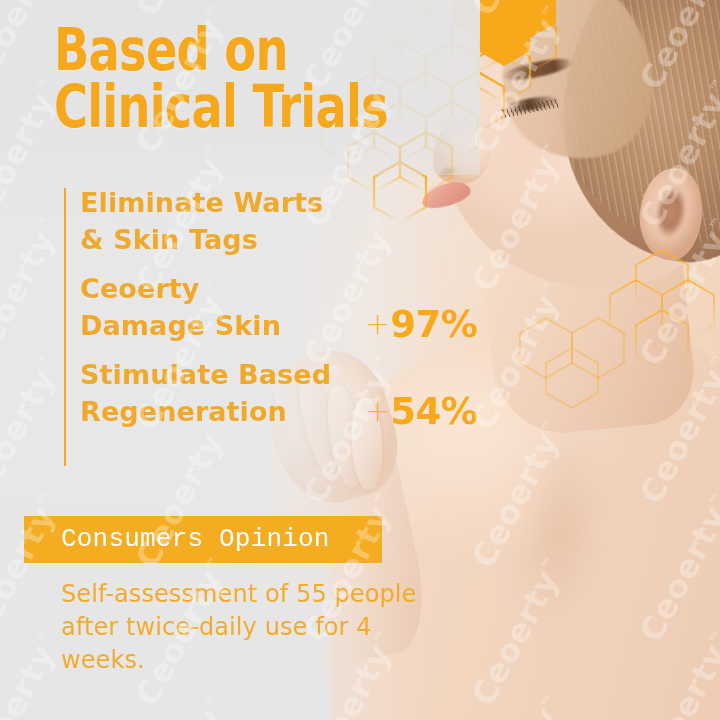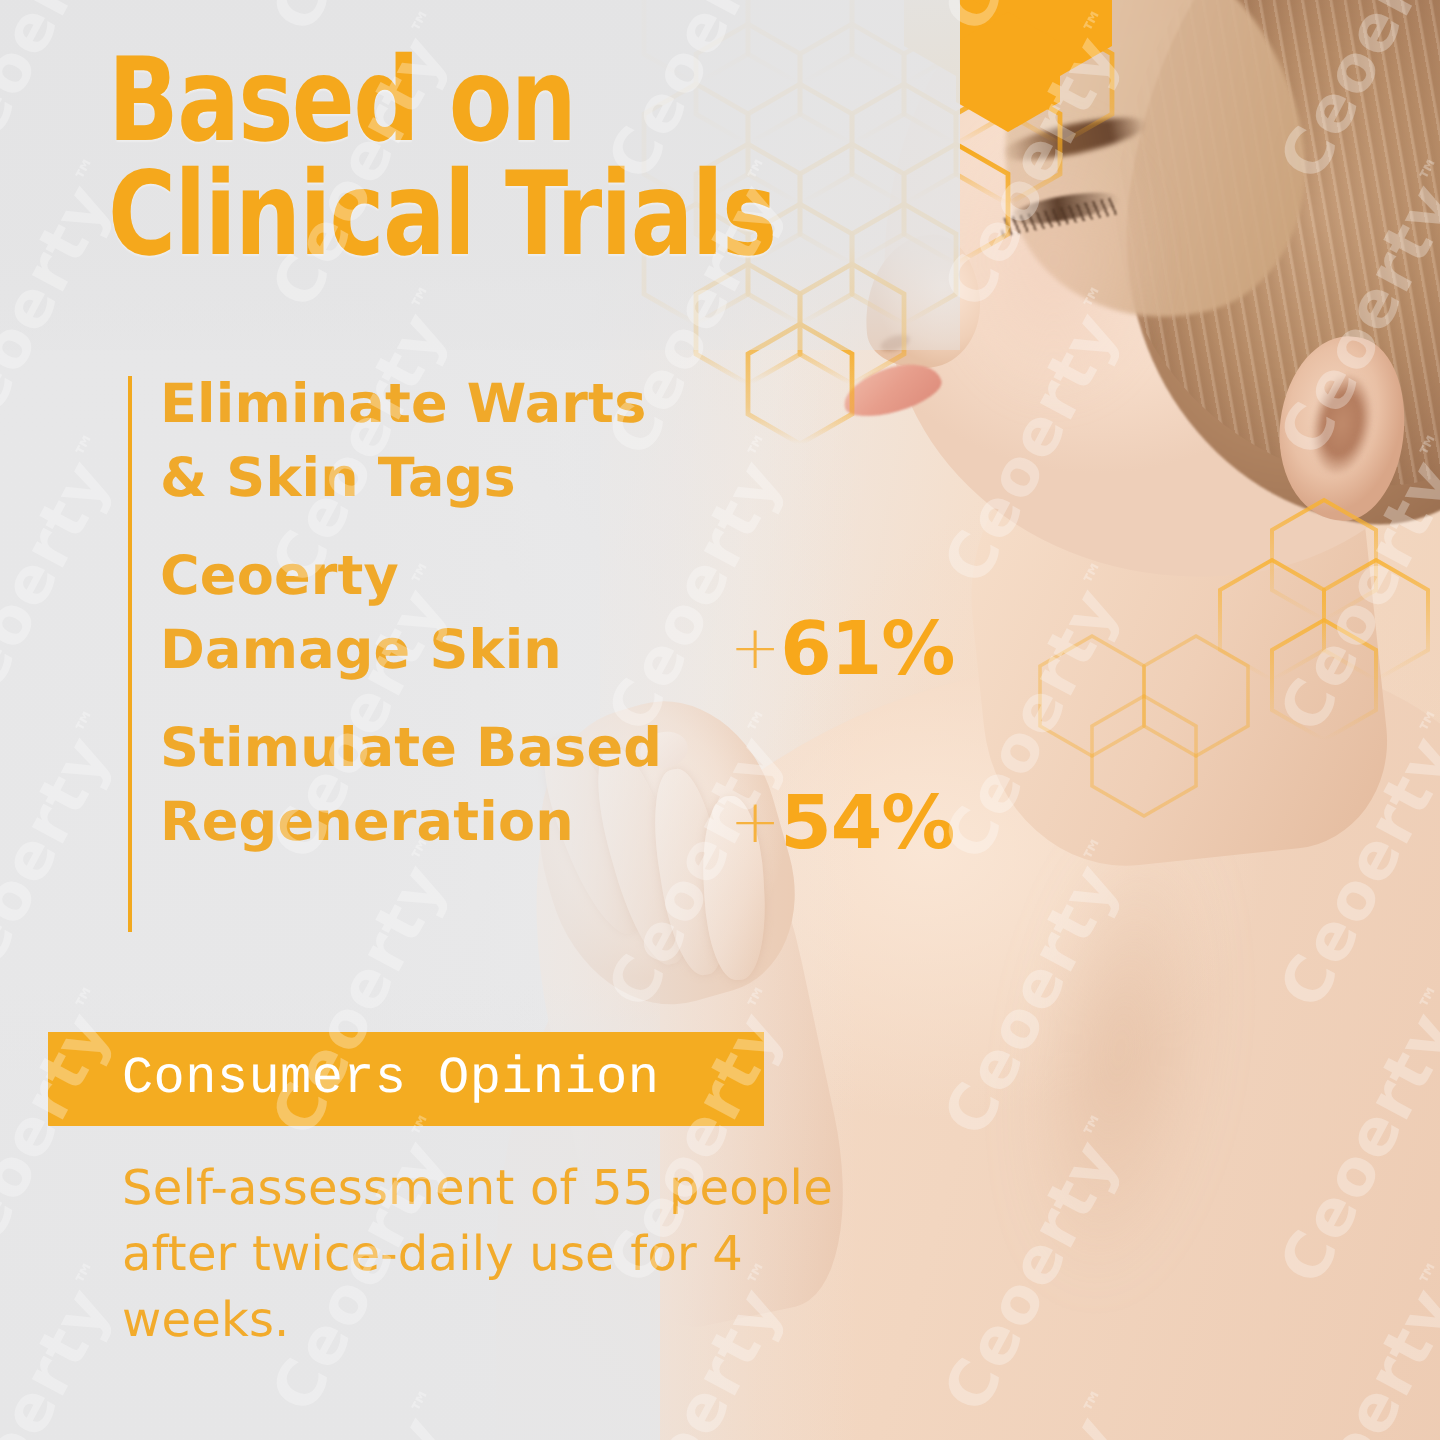--- a/index.html
+++ b/index.html
@@ -369,21 +369,21 @@
 
       <div class="feature">
         <div class="feat-text">Eliminate Warts
 &amp; Skin Tags</div>
       </div>
 
       <div class="feature">
         <div class="feat-text">Ceoerty
 Damage Skin</div>
         <div class="pct p2">
-          <span class="plus">+</span><span class="num">61%</span>
+          <span class="plus">+</span><span class="num">97%</span>
         </div>
       </div>
 
       <div class="feature">
         <div class="feat-text">Stimulate Based
 Regeneration</div>
         <div class="pct p3">
           <span class="plus">+</span><span class="num">54%</span>
         </div>
       </div>

